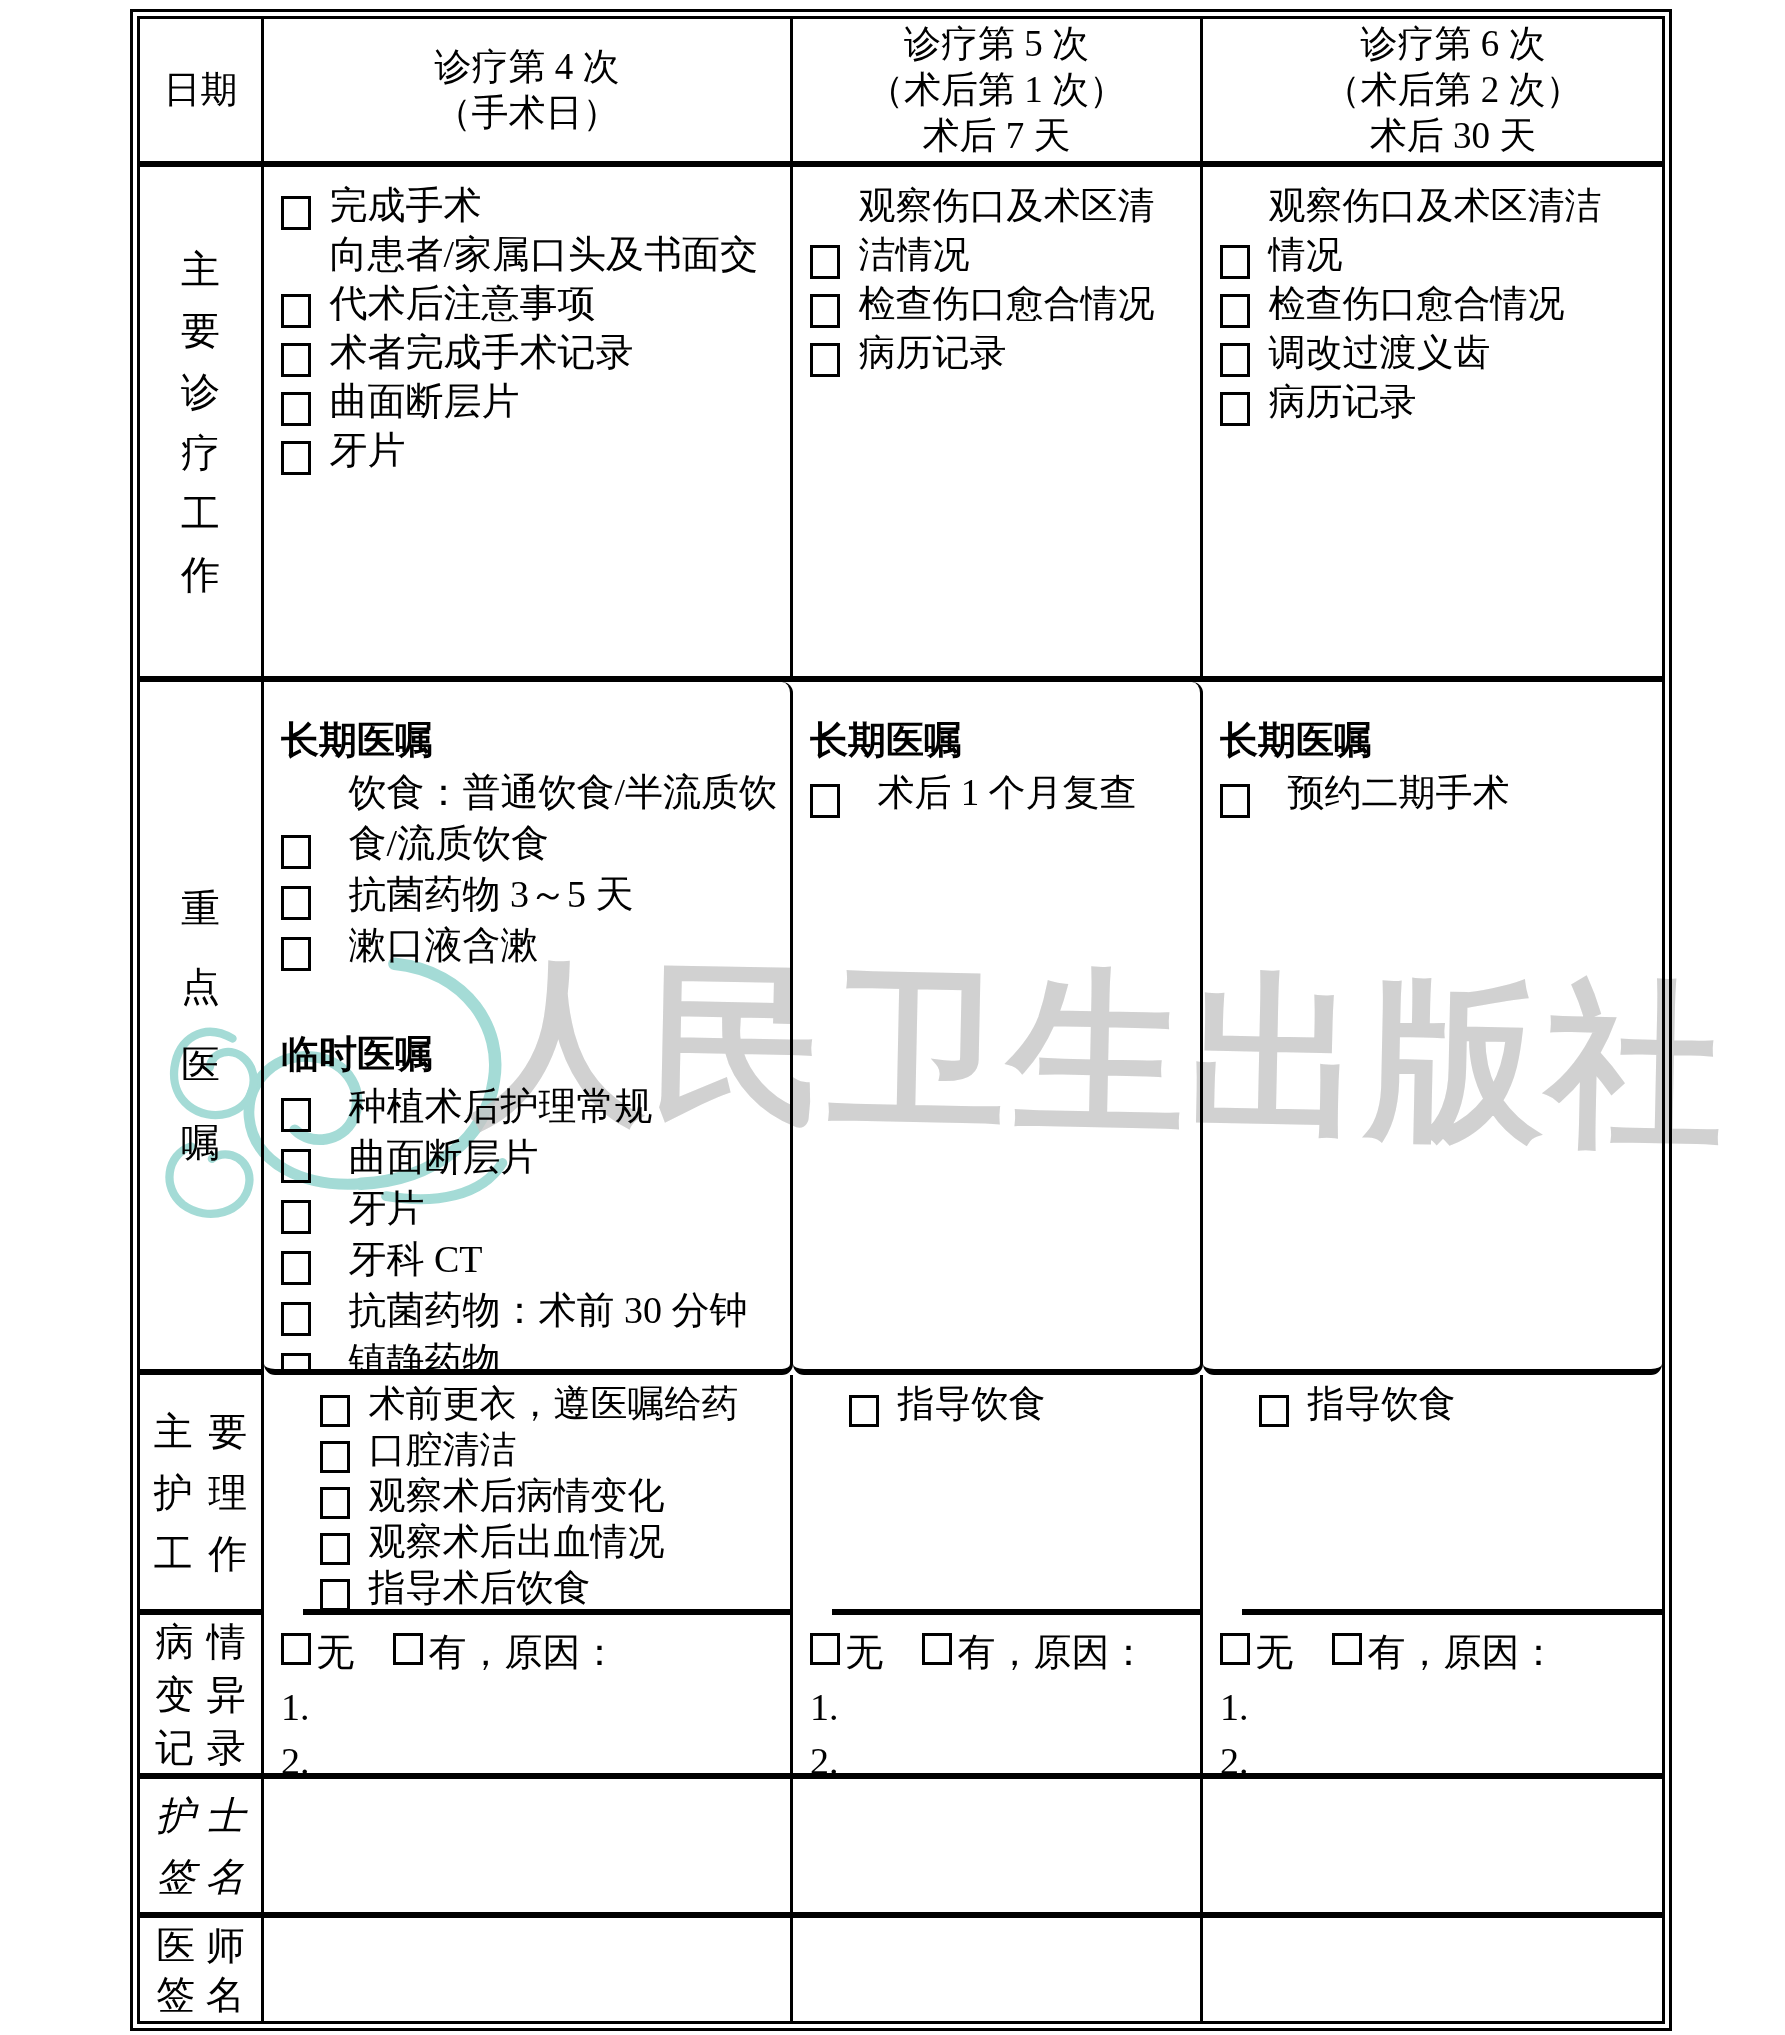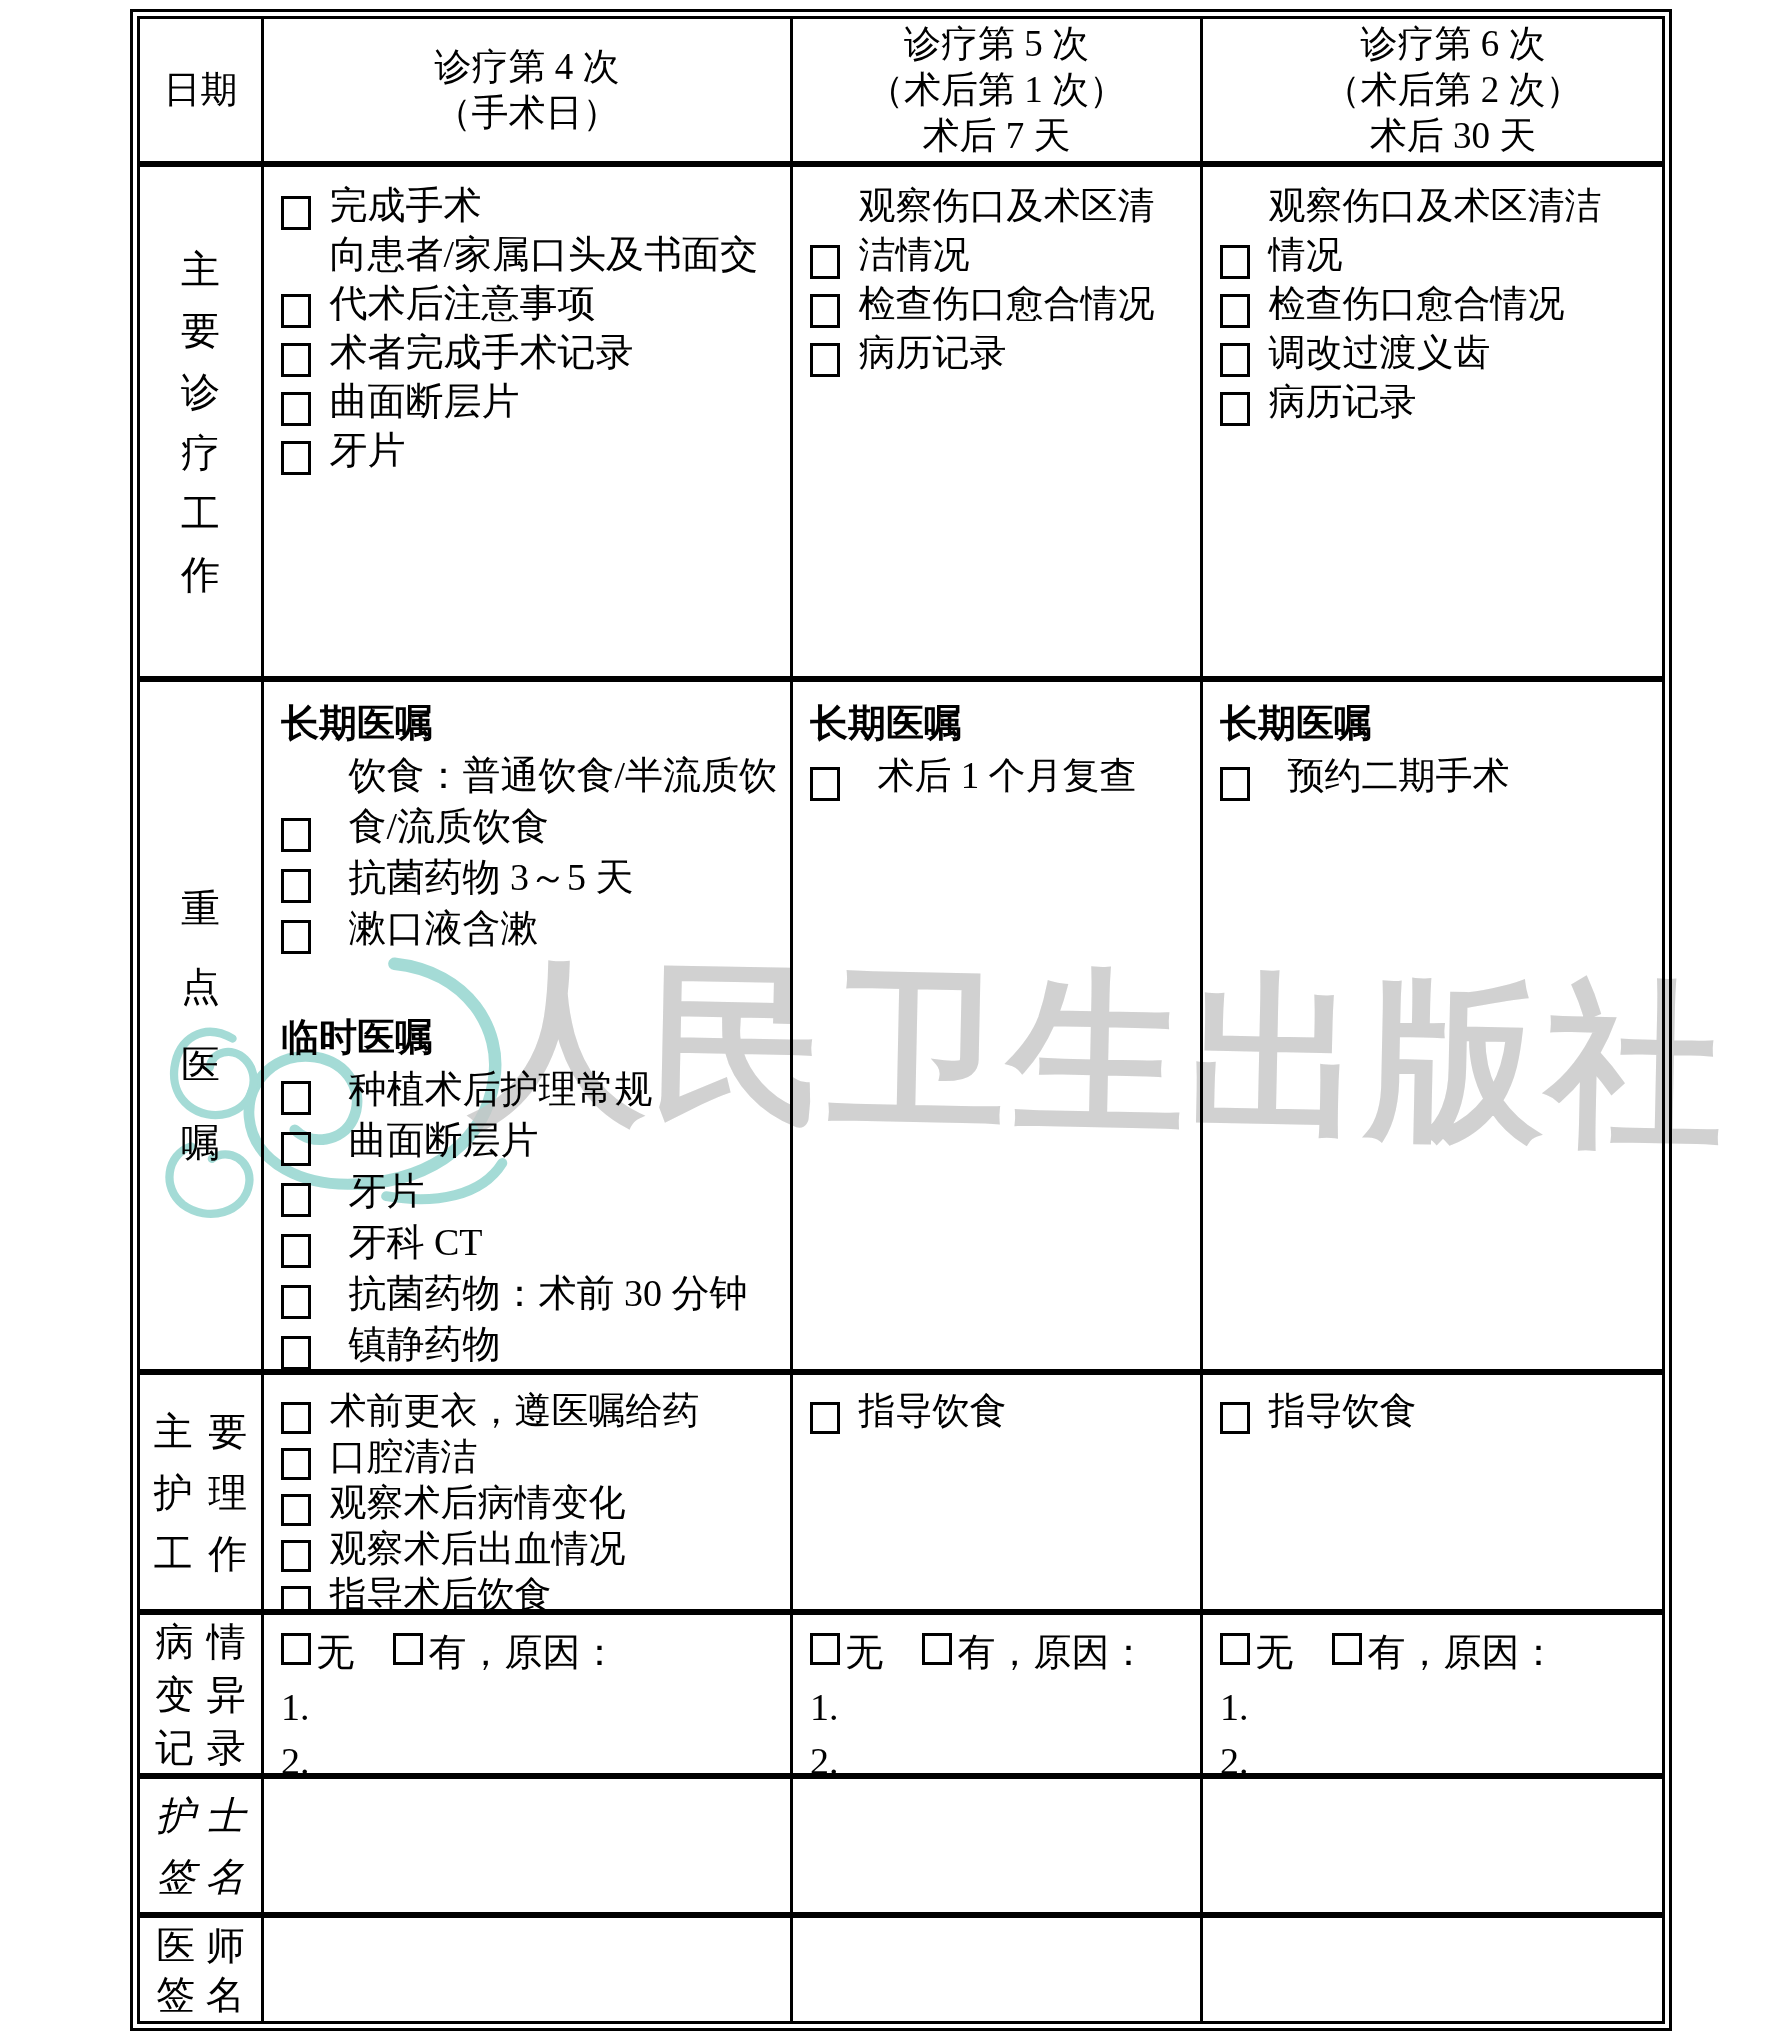--- a/index.html
+++ b/index.html
@@ -39,22 +39,22 @@
   .vl-r2 > div{line-height:61px;}
   .vl-r3 > div{line-height:78px;}
   .vl-r4 > div{line-height:61px;letter-spacing:15.6px;margin-right:-15.6px;}
   .vl-r5 > div{line-height:53px;letter-spacing:12.3px;margin-right:-12.3px;}
   .vl-r6 > div{line-height:61px;letter-spacing:10.7px;margin-right:-10.7px;font-style:italic;}
   .vl-r7 > div{line-height:49px;letter-spacing:10.7px;margin-right:-10.7px;}
   
   .content-cell{padding:14px 12.3px 0 17px;font-size:38px;line-height:49px;}
   .c3{font-size:37px;}
   .c4{font-size:37px;padding-right:53px;}
-  .orders-cell{padding-top:15px;line-height:51px;}
-  .nursing-cell{padding-top:13px;font-size:37px;line-height:46px;}
+  .orders-cell{padding-top:32px;line-height:51px;border-radius:11px;}
+  .nursing-cell{padding-top:6px;font-size:37px;line-height:46px;margin-left:39px;}
   .item{display:flex;align-items:flex-end;}
   .cb{
     display:inline-block;flex:none;box-sizing:border-box;
     width:29.5px;height:34px;border:3.3px solid #000;background:transparent;
     margin-top:6.6px;margin-right:19px;
   }
   .nursing-cell .cb{height:32px;margin-top:4.9px;}
   .item-wide .cb{margin-right:38px;}
   .itx{flex:1;}
   .order-heading{font-weight:bold;font-family:"Liberation Sans","DejaVu Sans",sans-serif;

